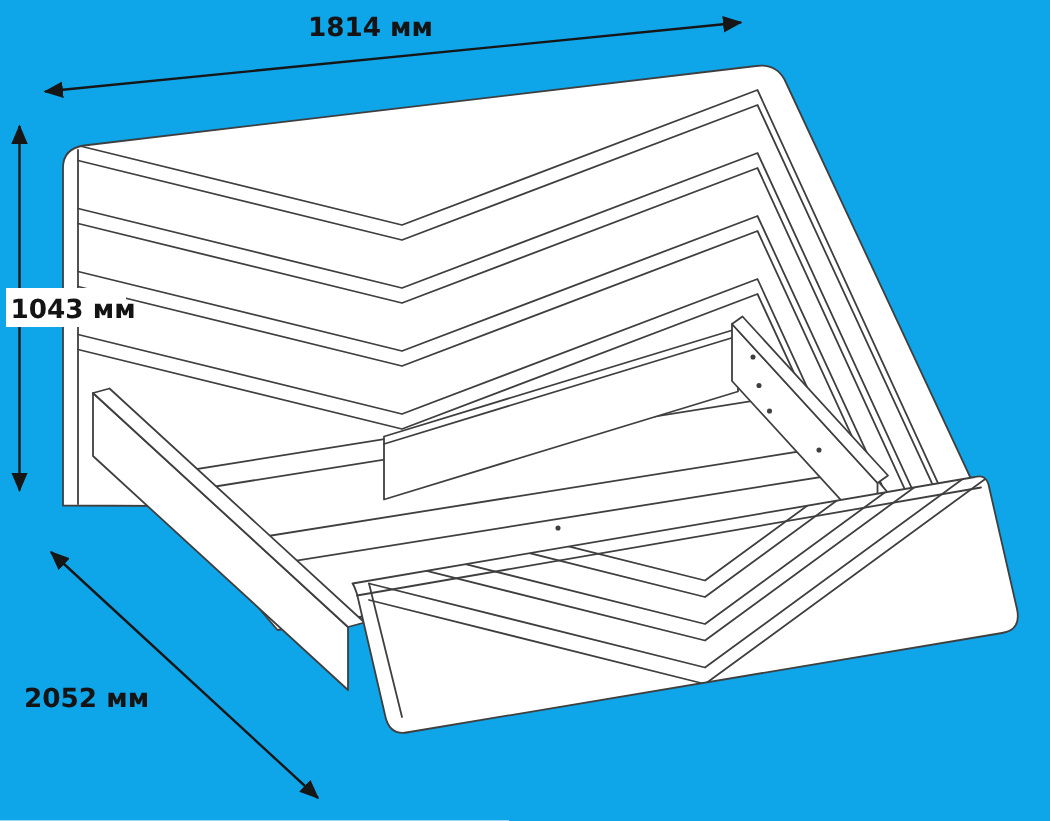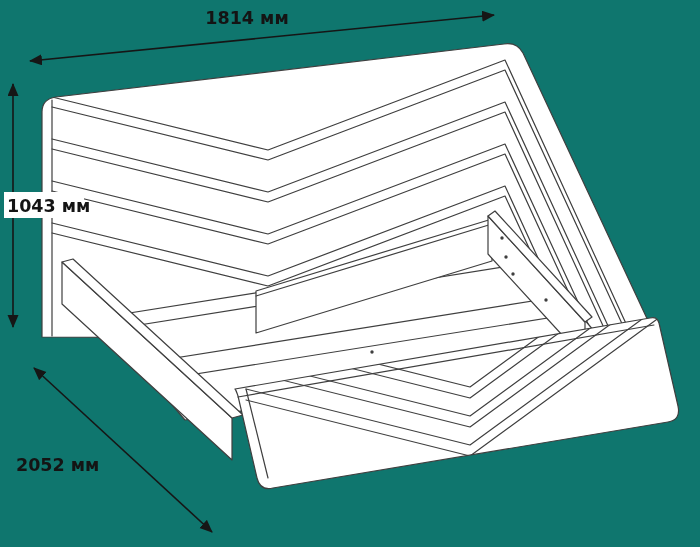--- a/index.html
+++ b/index.html
@@ -5,21 +5,21 @@
   html, body {
     margin: 0;
     padding: 0;
     background: #ffffff;
     font-family: "DejaVu Sans", "Liberation Sans", sans-serif;
   }
   #canvas {
     position: relative;
     width: 700px;
     height: 547px;
-    background: #0f766e;
+    background: #0ea5e9;
     overflow: hidden;
   }
   svg { display: block; }
   .outline {
     fill: #ffffff;
     stroke: #3f3f3f;
     stroke-width: 1.2;
     stroke-linejoin: round;
     stroke-linecap: round;
   }

